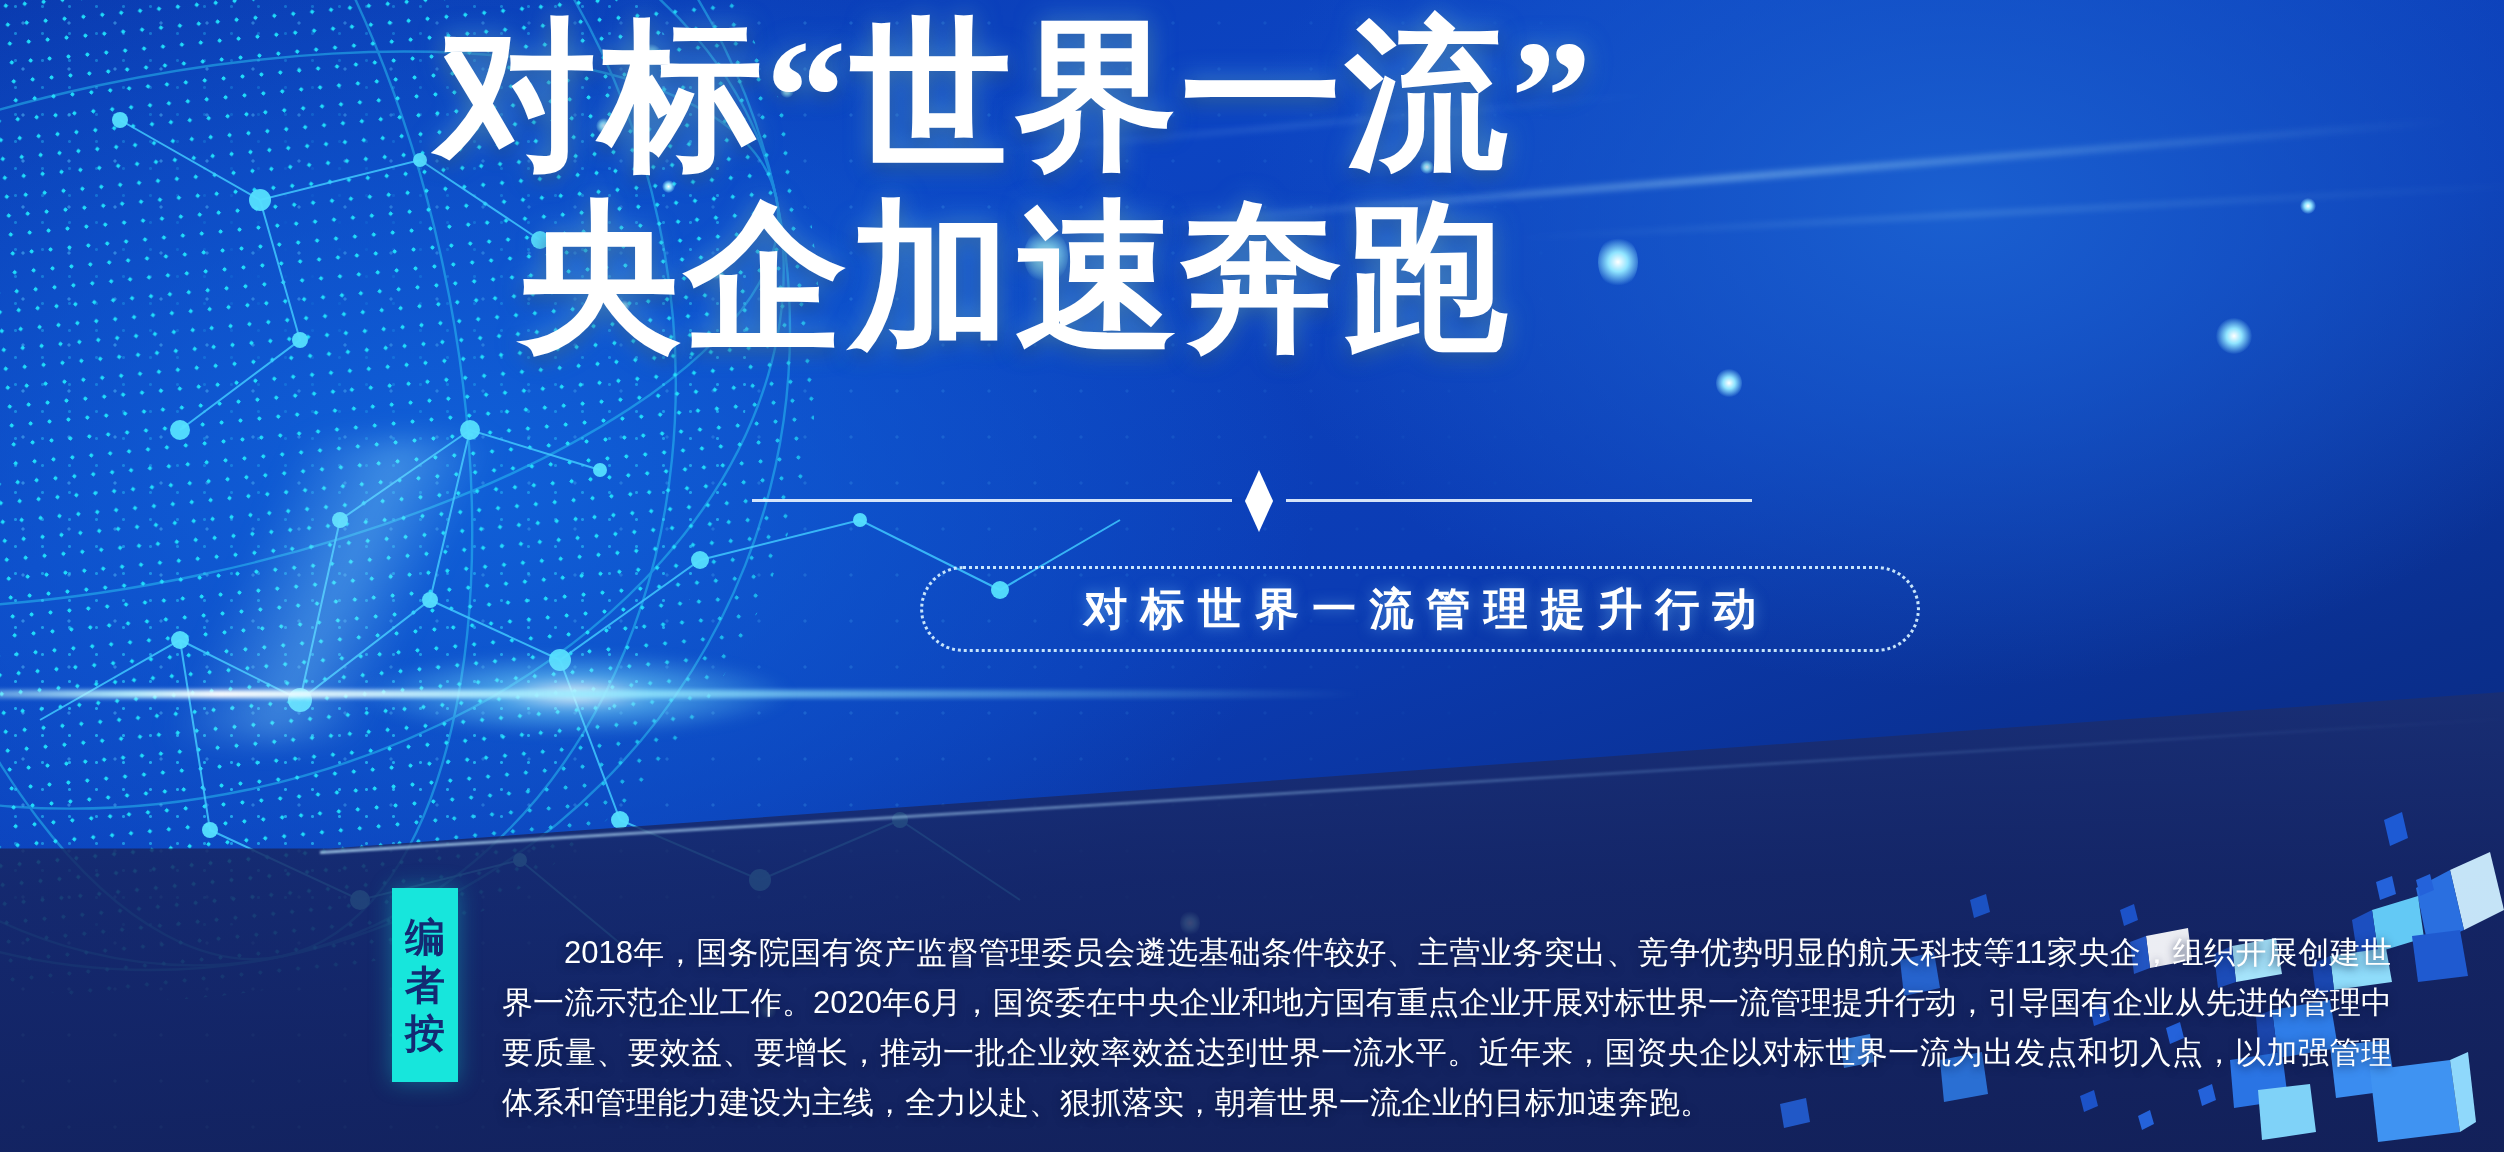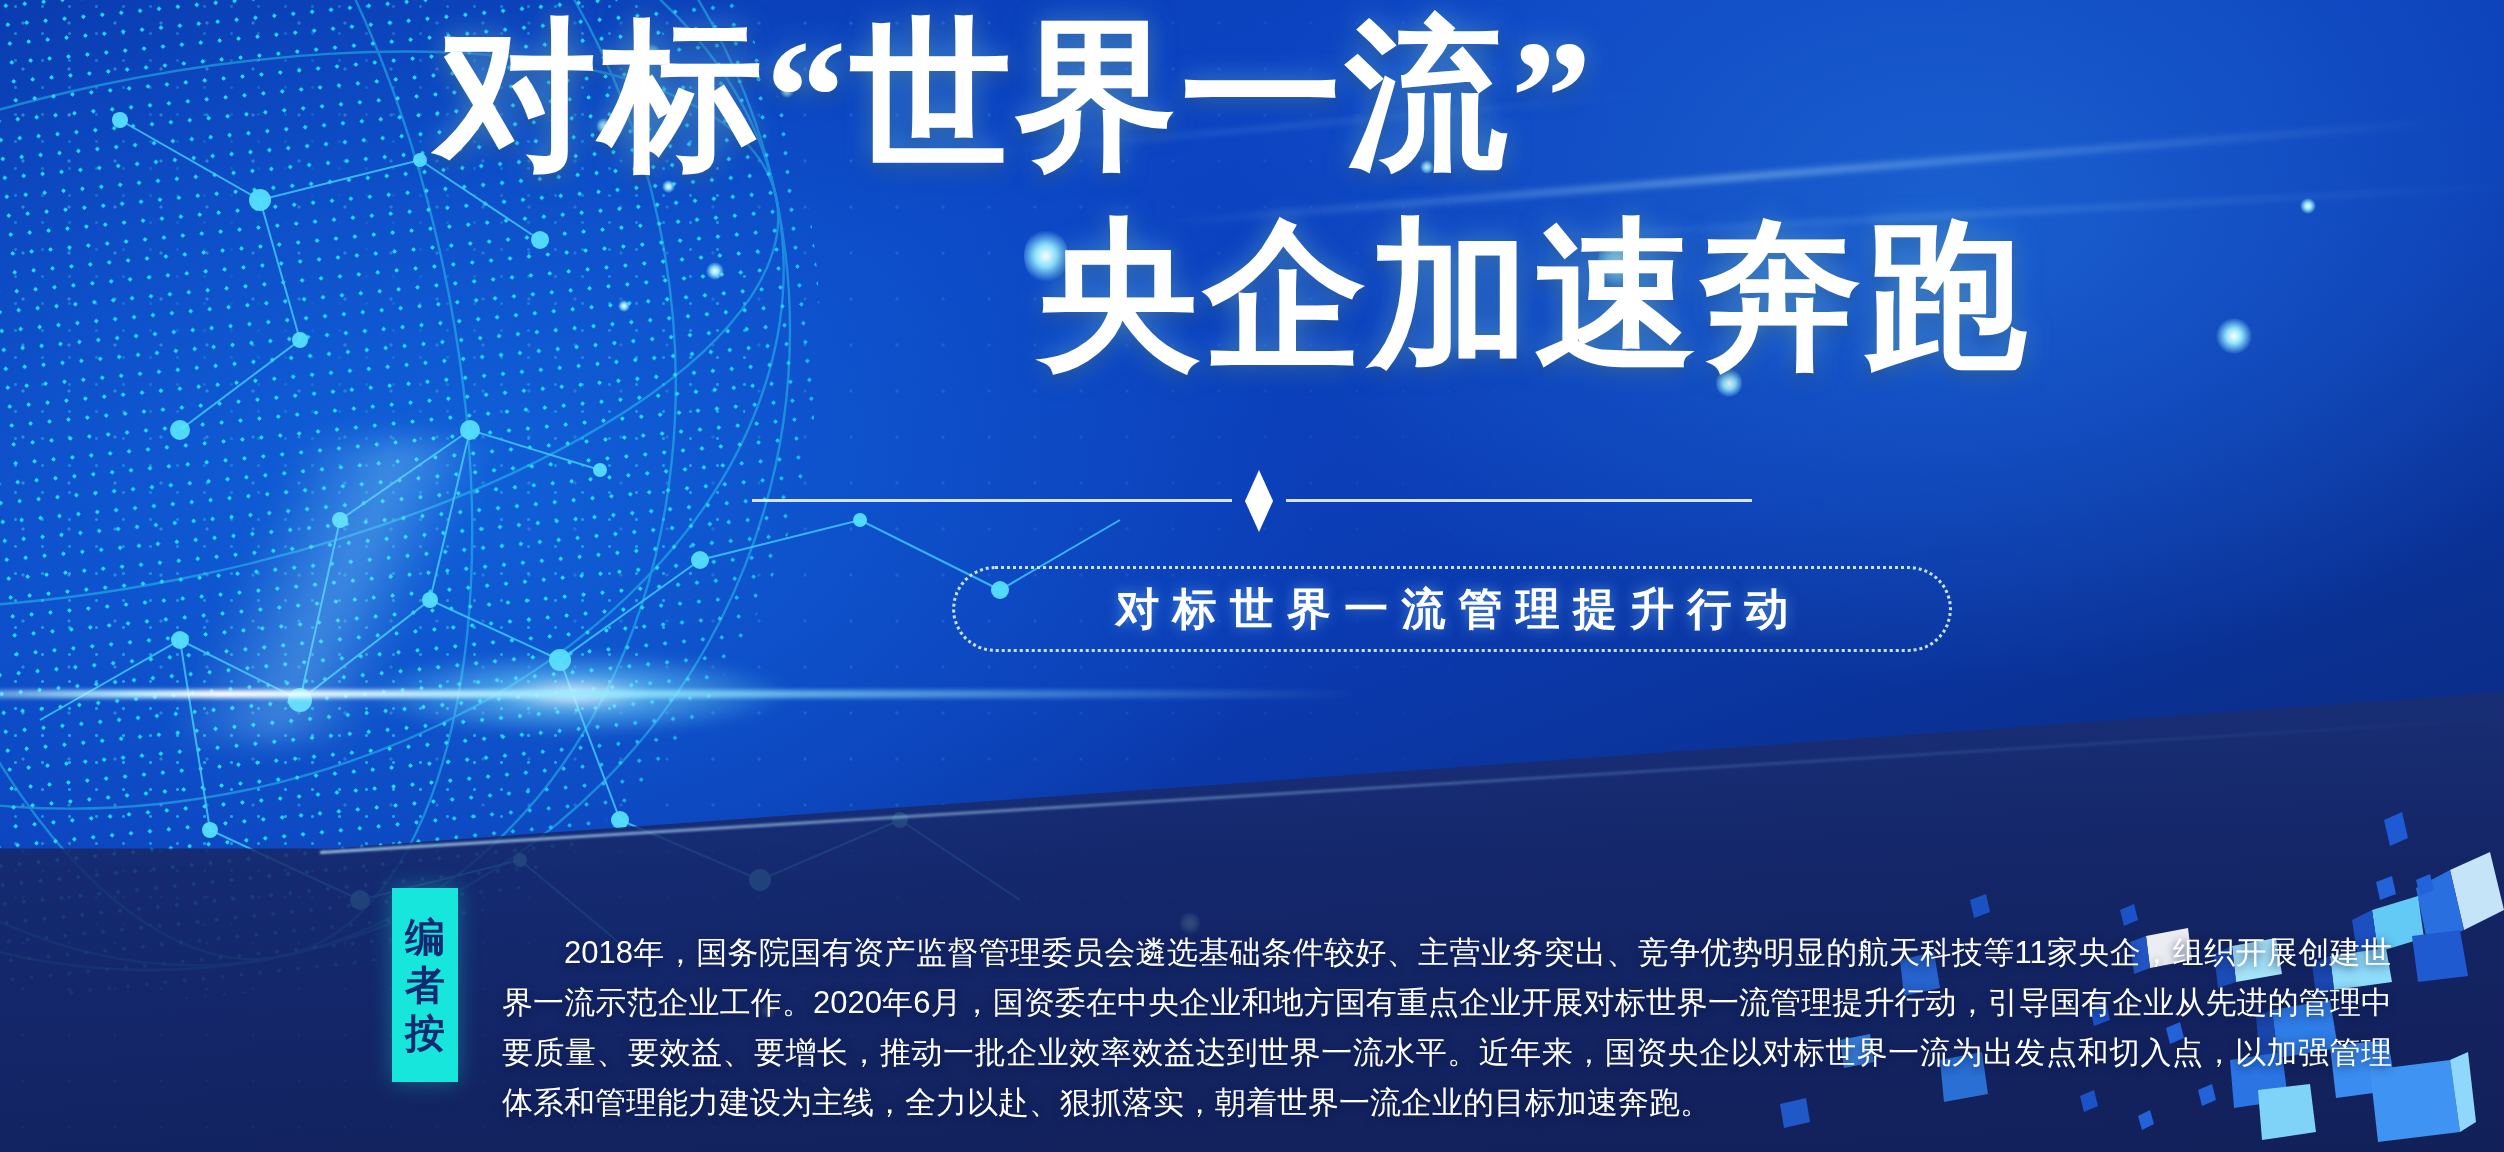--- a/index.html
+++ b/index.html
@@ -94,35 +94,35 @@
   .title-wrap{position:absolute;left:0;top:0;width:2030px;height:720px;}
   .title-line{
     text-align:center;color:#ffffff;
     font-family:"Liberation Serif","DejaVu Serif",serif;
     font-weight:700;
     letter-spacing:.02em;
     white-space:nowrap;
     text-shadow:0 0 26px rgba(120,210,255,.55), 0 5px 18px rgba(3,20,70,.55);
   }
   .title-1{position:absolute;left:0;top:14px;width:100%;font-size:162px;line-height:1.02;}
-  .title-2{position:absolute;left:0;top:214px;width:100%;font-size:162px;line-height:1.02;text-align:right;}
+  .title-2{position:absolute;left:0;top:196px;width:100%;font-size:162px;line-height:1.02;}
 
   
   .divider{position:absolute;left:752px;top:480px;width:1000px;height:40px;}
   .divider .rule{position:absolute;top:19px;left:0;width:1000px;height:3px;background:rgba(235,245,255,.9);}
   .divider .diamond{
     position:absolute;left:493px;top:-10px;width:28px;height:62px;background:#ffffff;
     clip-path:polygon(50% 0%,100% 50%,50% 100%,0% 50%);
     box-shadow:0 0 14px rgba(150,220,255,.7);
   }
   .divider .notch{position:absolute;left:480px;top:17px;width:54px;height:7px;background:#0b40b8;}
 
   
   .pill{
-    position:absolute;left:952px;top:566px;width:1000px;height:86px;
+    position:absolute;left:920px;top:566px;width:1000px;height:86px;
     border-radius:44px;
     border:3px dotted rgba(210,238,255,.95);
   }
   .pill-text{
     position:absolute;inset:0;display:flex;align-items:center;justify-content:center;
     color:#ffffff;font-size:44px;font-weight:700;letter-spacing:.30em;text-indent:.30em;
     font-family:"Liberation Sans","DejaVu Sans",sans-serif;
     text-shadow:0 0 14px rgba(140,215,255,.5);
     white-space:nowrap;
   }

